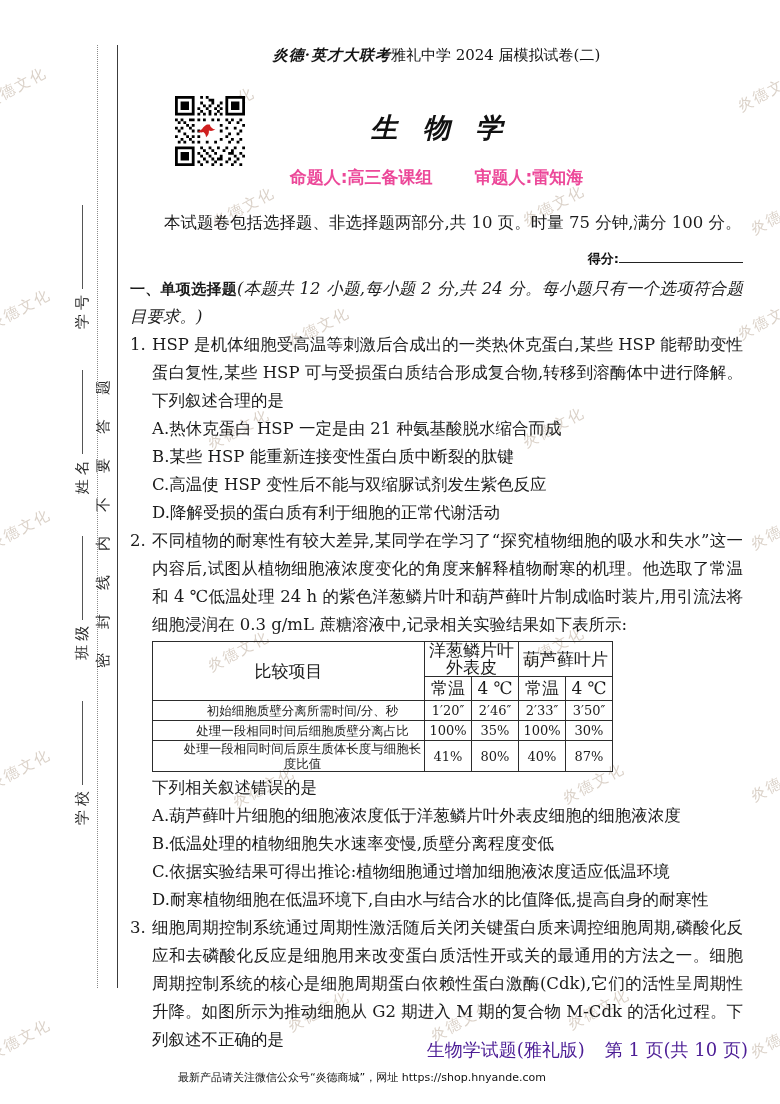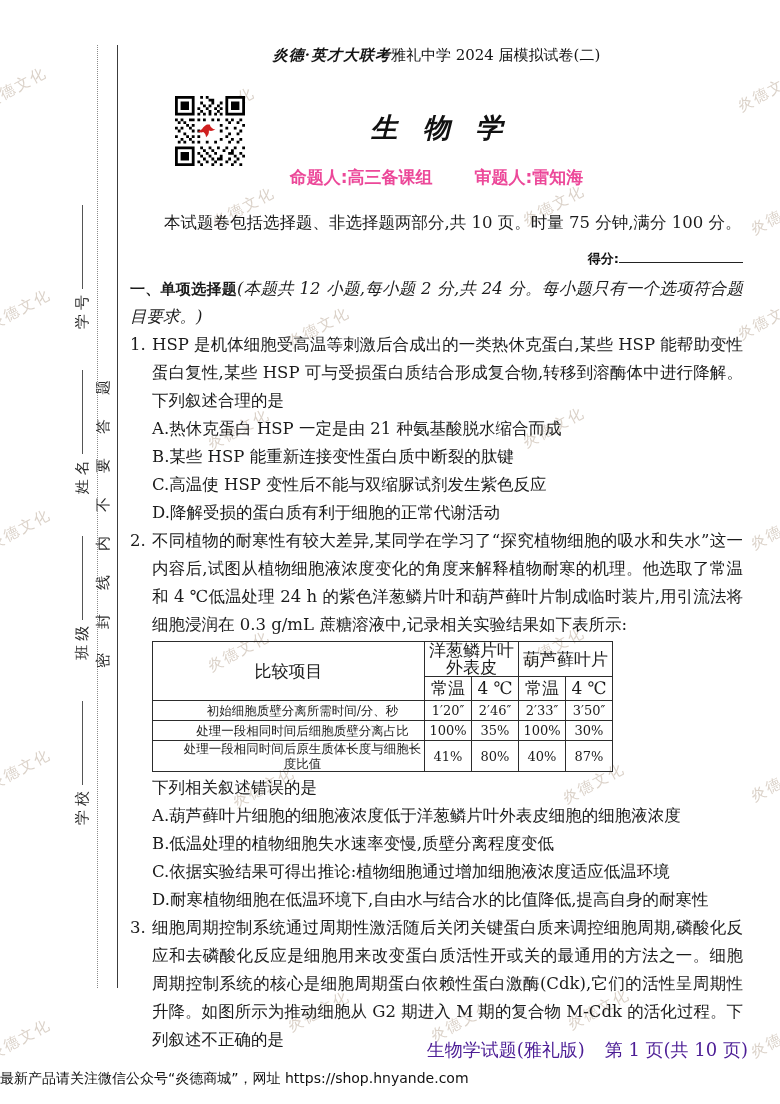--- a/index.html
+++ b/index.html
@@ -76,22 +76,22 @@
   .qtable .c-val { width:47px; }
   .qtable .hrow th { height:23px; font-size:17px; line-height:17px; }
   .qtable .drow th,.qtable .drow td { height:19px; font-size:13px; line-height:15px; }
   .qtable .drow th { font-size:12.5px;padding-left:28px; }
   .qtable .corner { font-size:13px; }
 
   
   .footer-page { position:absolute; left:0; top:1038px; width:748px; text-align:right; font-size:18px; color:#4c1d95; }
   .footer-page .fgap { display:inline-block; width:20px; }
   .promo {
-    position:absolute; left:0; top:1070px; width:724px; 
-    font-size:14px; color:#101010;
+    position:absolute; left:0; top:1070px; width:724px; text-align:center;
+    font-size:11px; color:#101010;
     font-family:"DejaVu Sans","Liberation Sans",sans-serif;
   }
 </style>
 </head>
 <body>
 
 <div class="page">
 
   <span class="wm" style="left:-18px;top:78px">炎德文化</span>
   <span class="wm" style="left:190px;top:98px">炎德文化</span>

